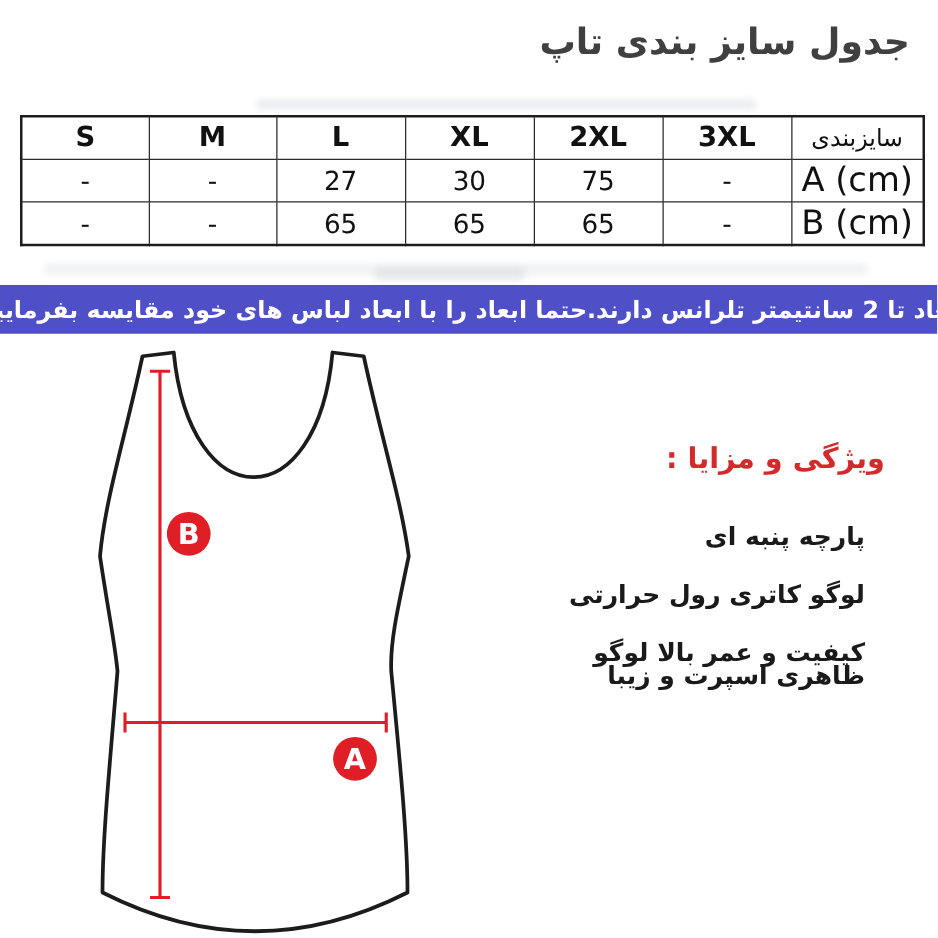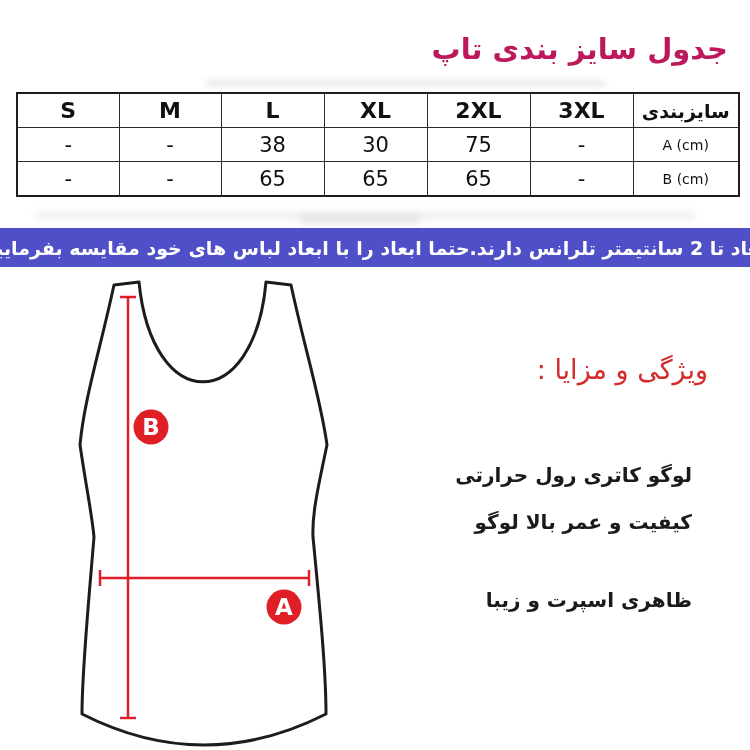--- a/index.html
+++ b/index.html
@@ -2,61 +2,61 @@
 <html lang="fa"><head>
 <meta charset="utf-8">
 <style>
   html,body{margin:0;padding:0;}
   .canvas{
     position:relative;width:750px;height:750px;background:#ffffff;overflow:hidden;
     font-family:"DejaVu Sans","Liberation Sans",sans-serif;color:#111;
   }
   
   .page-title{
-    position:absolute;top:32px;right:22px;margin:0;
-    font-size:29px;font-weight:700;direction:rtl;color:#be185d;white-space:nowrap;
+    position:absolute;top:16px;right:22px;margin:0;
+    font-size:29px;font-weight:700;direction:rtl;color:#404040;white-space:nowrap;
   }
   
   .smudge{position:absolute;background:#9aa0a6;filter:blur(3px);border-radius:4px;pointer-events:none;}
   .s1{left:205px;top:80px;width:400px;height:7px;opacity:.22;}
   .s2{left:35px;top:211px;width:660px;height:9px;opacity:.14;}
   .s3{left:300px;top:214px;width:120px;height:11px;opacity:.18;}
   
   table.size-table{
     position:absolute;left:16px;top:92px;width:722px;
     border-collapse:collapse;table-layout:fixed;direction:ltr;
     border:2.5px solid #1d1d1d;
   }
   .size-table th,.size-table td{
     border:1.5px solid #2b2b2b;text-align:center;vertical-align:middle;
     height:33px;padding:0;overflow:hidden;white-space:nowrap;
   }
   .size-table th{font-size:22px;font-weight:700;}
-  .size-table th.fa{font-size:19px;direction:rtl;font-weight:700;}
+  .size-table th.fa{font-size:19px;direction:rtl;font-weight:400;}
   .size-table td{font-size:21px;font-weight:400;}
-  .size-table td.lbl{font-size:14px;}
+  .size-table td.lbl{font-size:27px;}
   
   .banner{
     position:absolute;left:0;top:228px;width:750px;height:39px;
     display:flex;align-items:center;justify-content:center;
     direction:rtl;font-size:19px;font-weight:700;white-space:nowrap;
   }
   
   svg.diagram{position:absolute;left:40px;top:270px;}
   .marker-label{font-family:"DejaVu Sans","Liberation Sans",sans-serif;font-weight:700;font-size:23px;}
   
   .features-heading{
     position:absolute;top:354px;right:42px;margin:0;
-    font-size:27px;font-weight:400;direction:rtl;white-space:nowrap;
+    font-size:23px;font-weight:700;direction:rtl;white-space:nowrap;
   }
   .feature-item{
     position:absolute;right:58px;margin:0;
     font-size:20px;font-weight:700;direction:rtl;color:#1a1a1a;white-space:nowrap;
   }
-  .f0{top:417px;} .f1{top:463px;} .f2{top:510px;} .f3{top:588px;margin-left:16px;}
+  .f0{top:417px;} .f1{top:463px;} .f2{top:510px;} .f3{top:528px;margin-left:16px;}
 </style>
 </head>
 <body>
 
 <div class="canvas">
 
   <div class="smudge s1"></div>
   <div class="smudge s2"></div>
   <div class="smudge s3"></div>
 
@@ -80,21 +80,21 @@
         <th>XL</th>
         <th>2XL</th>
         <th>3XL</th>
         <th class="fa">سایزبندی</th>
       </tr>
     </thead>
     <tbody>
       <tr>
         <td>-</td>
         <td>-</td>
-        <td>38</td>
+        <td>27</td>
         <td>30</td>
         <td>75</td>
         <td>-</td>
         <td class="lbl">A (cm)</td>
       </tr>
       <tr>
         <td>-</td>
         <td>-</td>
         <td>65</td>
         <td>65</td>
@@ -128,17 +128,18 @@
     <line class="measure" x1="100" y1="570" x2="100" y2="586" stroke="#e01e25" stroke-width="2.5"></line>
     <line class="measure" x1="309" y1="570" x2="309" y2="586" stroke="#e01e25" stroke-width="2.5"></line>
 
     <circle class="marker-circle" cx="151" cy="427" r="17.5" fill="#e01e25"></circle>
     <text class="marker-label" x="151" y="435" text-anchor="middle" fill="#ffffff">B</text>
     <circle class="marker-circle" cx="284" cy="607" r="17.5" fill="#e01e25"></circle>
     <text class="marker-label" x="284" y="615" text-anchor="middle" fill="#ffffff">A</text>
   </svg>
 
   <h2 class="features-heading" style="color: rgb(211, 43, 43);">ویژگی و مزایا :</h2>
+  <p class="feature-item f0">پارچه پنبه ای</p>
   <p class="feature-item f2">کیفیت و عمر بالا لوگو</p>
   <p class="feature-item f1">لوگو کاتری رول حرارتی</p>
   <p class="feature-item f3">ظاهری اسپرت و زیبا</p>
 
 </div>
 
 </body></html>

